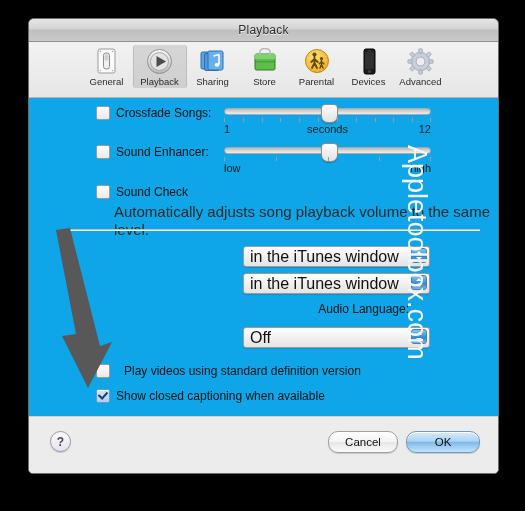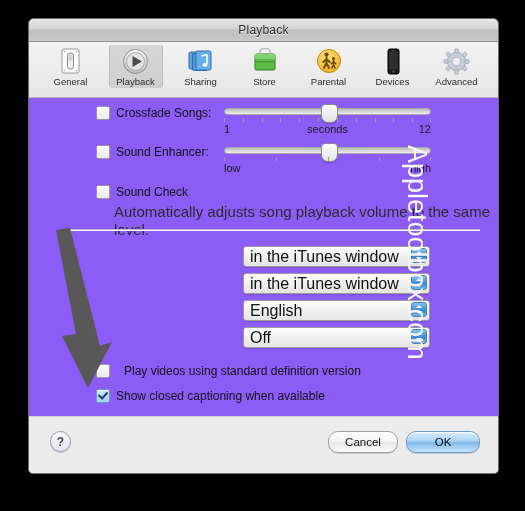--- a/index.html
+++ b/index.html
@@ -32,35 +32,34 @@
     text-shadow:0 1px 0 rgba(255,255,255,.75);
   }
 
   
   .toolbar{
     height:52px;
     background:linear-gradient(to bottom,#f2f2f2 0%,#e6e6e6 100%);
     border-bottom:1px solid #b4b4b4;
     display:flex;align-items:flex-start;justify-content:center;
     padding-top:3px;
-    gap:12px;
   }
   .tb-item{
     width:52px;display:flex;flex-direction:column;align-items:center;
     padding:2px 0 1px 0;border-radius:3px;
   }
   .tb-item.sel{
     background:linear-gradient(to bottom,#d6d6d6,#cfcfcf);
     border-left:1px solid #bdbdbd;border-right:1px solid #bdbdbd;
   }
   .tb-icon{height:28px;display:flex;align-items:center;justify-content:center;}
   .tb-label{font-size:9.5px;color:#2a2a2a;margin-top:1px;white-space:nowrap;}
 
   
-  .content{position:relative;height:347px;background:#8b5cf6;}
+  .content{position:relative;height:347px;background:#0ea5e9;}
 
   .row{position:absolute;display:flex;align-items:center;}
 
   .lbl{font-size:12px;color:#131313;white-space:nowrap;}
 
   
   .cb{
     width:12px;height:12px;border:1px solid #9a9a9a;border-radius:2px;
     background:linear-gradient(to bottom,#fdfdfd,#eaeaea);
     box-shadow:inset 0 1px 0 #fff;
@@ -352,24 +351,20 @@
         <span class="lbl">Play Music Videos:</span>
       </div>
       <div class="popup" style="position:absolute;left:214px;top:175px;">
         <span class="val">in the iTunes window</span>
         <span class="stepper"></span>
       </div>
 
       <div class="row" style="left:65px;top:204px;width:315px;justify-content:flex-end;">
         <span class="lbl">Audio Language:</span>
       </div>
-      <div class="popup" style="position:absolute;left:214px;top:202px;">
-        <span class="val">English</span>
-        <span class="stepper"></span>
-      </div>
 
       <div class="row" style="left:65px;top:231px;width:315px;justify-content:flex-end;">
         <span class="lbl">Subtitle Language:</span>
       </div>
       <div class="popup" style="position:absolute;left:214px;top:229px;">
         <span class="val">Off</span>
         <span class="stepper"></span>
       </div>
 
       <div class="row" style="left:67px;top:266px;">

